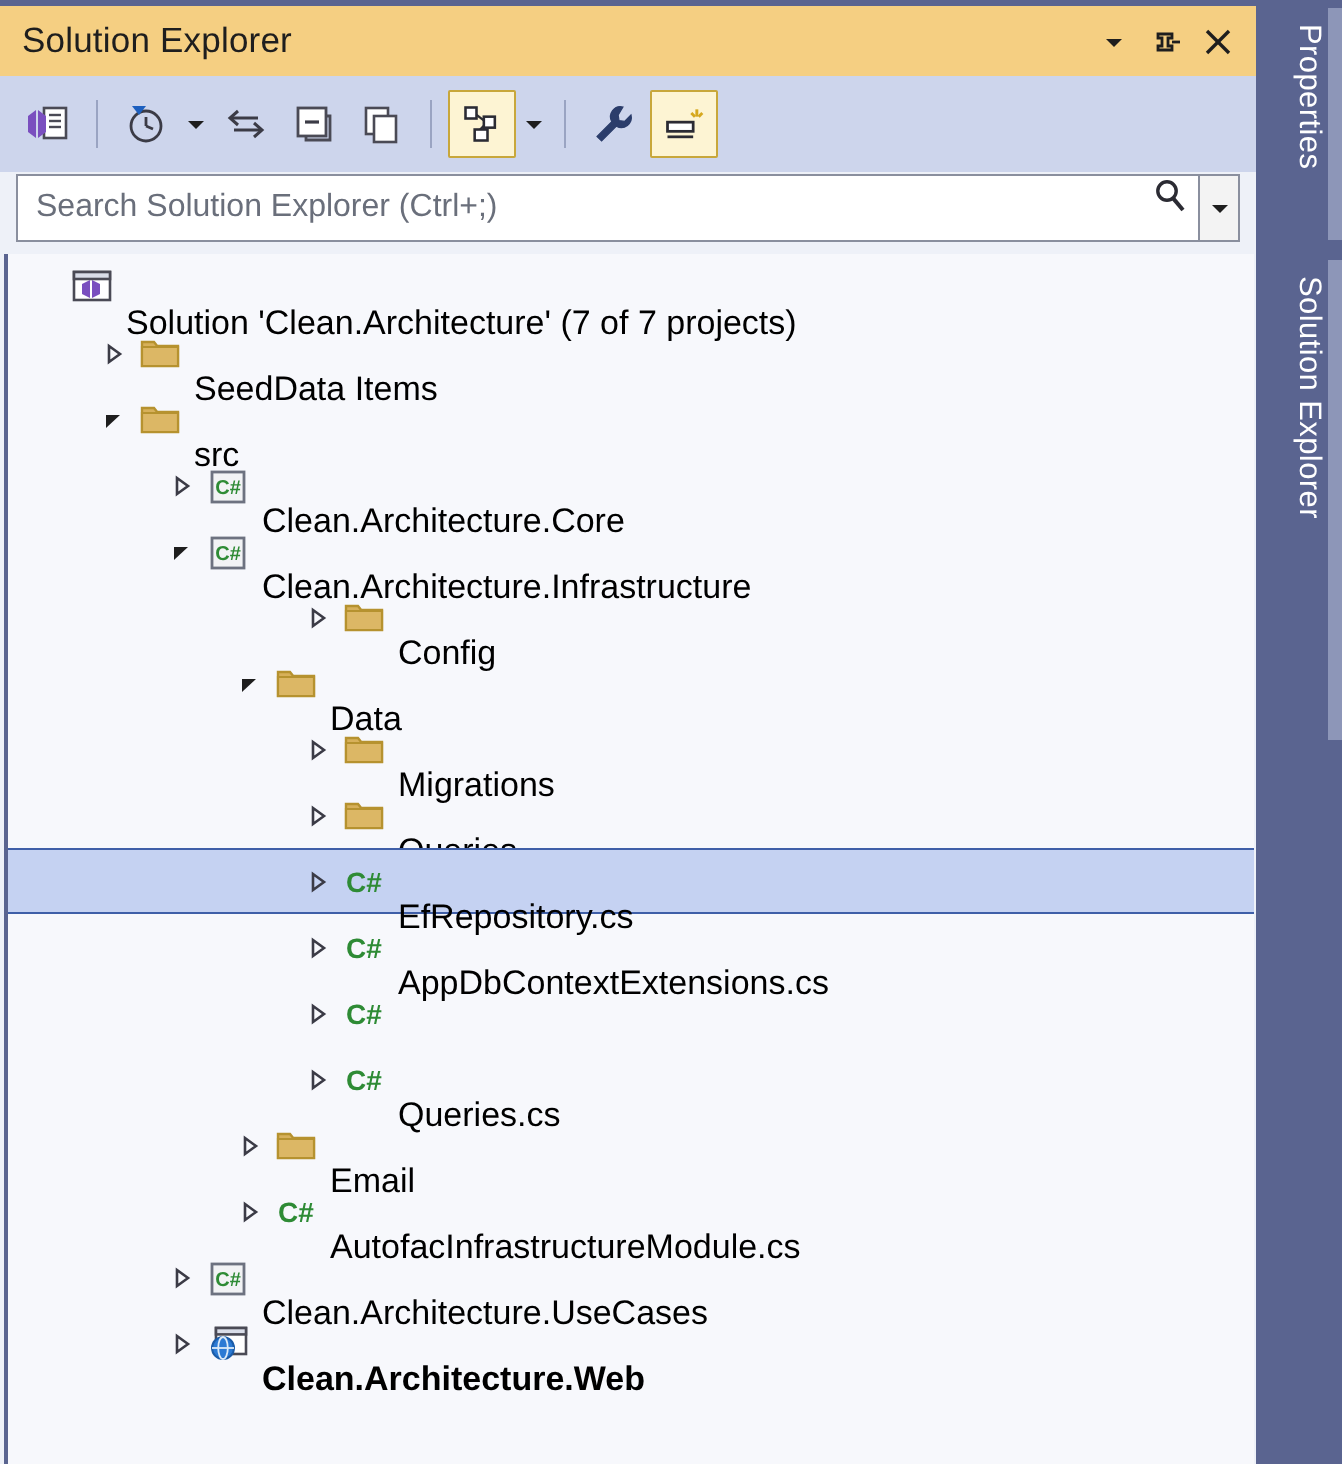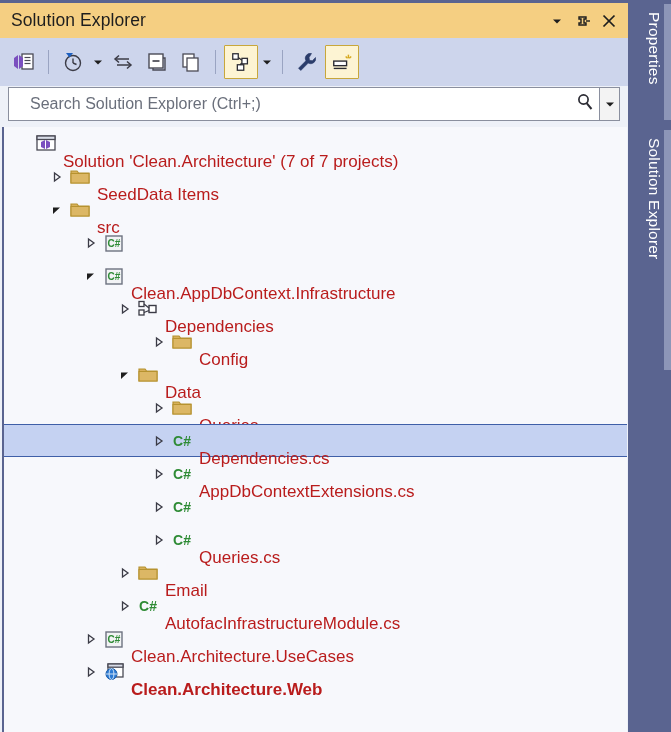--- a/index.html
+++ b/index.html
@@ -86,22 +86,21 @@
     margin: 1px 8px 0 8px;
     display: flex;
     align-items: stretch;
     flex: none;
   }
   #searchbox {
     flex: 1;
     background: #ffffff;
     border: 1px solid #8a8f9e;
     display: flex;
-    align-items: center;
-    padding: 0 4px 0 21px;
+    padding: 0 4px 0 9px;
   }
   #search-input {
     flex: 1;
     border: none; outline: none;
     background: transparent;
     font-family: "Liberation Sans", sans-serif;
     font-size: 16px;
     color: #555b66;
     padding: 0;
   }
@@ -143,21 +142,21 @@
     flex: none;
   }
   .ico {
     width: 24px; height: 33px;
     display: flex; align-items: center; justify-content: center;
     flex: none;
     margin-right: 5px;
   }
   .lbl {
     font-size: 17px;
-    color: #b91c1c;
+    color: #000000;
     line-height: 1;
     margin-top: 36px;
   }
   .lbl.bold { font-weight: bold; }
 
   
   #rightstrip {
     position: absolute;
     left: 628px; top: 0;
     width: 43px; height: 732px;
@@ -367,73 +366,56 @@
             <svg width="12" height="12" viewBox="0 0 12 12">
               <path d="M3.5 2 L9 6 L3.5 10 Z" fill="none" stroke="#3b3b46" stroke-width="1.3"></path>
             </svg>
           </div>
           <div class="ico">
             <svg width="22" height="22" viewBox="0 0 22 22">
               <rect x="3" y="4" width="16" height="15" fill="#f2f3f5" stroke="#6d7280" stroke-width="1.4"></rect>
               <text x="11" y="15" font-family="Liberation Sans, sans-serif" font-size="10" font-weight="bold" fill="#2e8b35" text-anchor="middle">C#</text>
             </svg>
           </div>
+          <div class="lbl">Clean.Architecture.Core</div>
         </div>
         <div class="row">
           <div style="width: 76px; flex: 0 0 auto;"></div>
           <div class="chev">
             <svg width="12" height="12" viewBox="0 0 12 12">
               <path d="M2 3.5 L9 3.5 L2 10 Z" fill="#1e1e1e"></path>
             </svg>
           </div>
           <div class="ico">
             <svg width="22" height="22" viewBox="0 0 22 22">
               <rect x="3" y="4" width="16" height="15" fill="#f2f3f5" stroke="#6d7280" stroke-width="1.4"></rect>
               <text x="11" y="15" font-family="Liberation Sans, sans-serif" font-size="10" font-weight="bold" fill="#2e8b35" text-anchor="middle">C#</text>
             </svg>
           </div>
-          <div class="lbl">Clean.AppDbContext.Infrastructure</div>
+          <div class="lbl">Clean.Architecture.Infrastructure</div>
+        </div>
+        <div class="row">
+          <div style="width: 144px; flex: 0 0 auto;"></div>
+          <div class="chev">
+            <svg width="12" height="12" viewBox="0 0 12 12">
+              <path d="M3.5 2 L9 6 L3.5 10 Z" fill="none" stroke="#3b3b46" stroke-width="1.3"></path>
+            </svg>
+          </div>
+          <div class="ico">
+            <svg width="22" height="22" viewBox="0 0 22 22">
+              <path d="M2 5 h6 l1.6 2 h10.4 v10 h-18 z" fill="#d7b05a" stroke="#b6922f" stroke-width="1.2"></path>
+              <path d="M2 7.5 h18 v9.5 h-18 z" fill="#dcb765" stroke="#b6922f" stroke-width="1.1"></path>
+            </svg>
+          </div>
+          <div class="lbl">Config</div>
         </div>
         <div class="row">
           <div style="width: 110px; flex: 0 0 auto;"></div>
           <div class="chev">
             <svg width="12" height="12" viewBox="0 0 12 12">
-              <path d="M3.5 2 L9 6 L3.5 10 Z" fill="none" stroke="#3b3b46" stroke-width="1.3"></path>
-            </svg>
-          </div>
-          <div class="ico">
-            <svg width="22" height="22" viewBox="0 0 22 22">
-              <rect x="2" y="3.5" width="5" height="5" fill="#fff" stroke="#3b3b46" stroke-width="1.3"></rect>
-              <rect x="2" y="12" width="5" height="5" fill="#fff" stroke="#3b3b46" stroke-width="1.3"></rect>
-              <rect x="12" y="7.5" width="7" height="7" fill="#fff" stroke="#3b3b46" stroke-width="1.4"></rect>
-              <line x1="7" y1="6" x2="12" y2="10" stroke="#3b3b46" stroke-width="1.2"></line>
-              <line x1="7" y1="14.5" x2="12" y2="12.5" stroke="#3b3b46" stroke-width="1.2"></line>
-            </svg>
-          </div>
-          <div class="lbl">Dependencies</div>
-        </div>
-        <div class="row">
-          <div style="width: 144px; flex: 0 0 auto;"></div>
-          <div class="chev">
-            <svg width="12" height="12" viewBox="0 0 12 12">
-              <path d="M3.5 2 L9 6 L3.5 10 Z" fill="none" stroke="#3b3b46" stroke-width="1.3"></path>
-            </svg>
-          </div>
-          <div class="ico">
-            <svg width="22" height="22" viewBox="0 0 22 22">
-              <path d="M2 5 h6 l1.6 2 h10.4 v10 h-18 z" fill="#d7b05a" stroke="#b6922f" stroke-width="1.2"></path>
-              <path d="M2 7.5 h18 v9.5 h-18 z" fill="#dcb765" stroke="#b6922f" stroke-width="1.1"></path>
-            </svg>
-          </div>
-          <div class="lbl">Config</div>
-        </div>
-        <div class="row">
-          <div style="width: 110px; flex: 0 0 auto;"></div>
-          <div class="chev">
-            <svg width="12" height="12" viewBox="0 0 12 12">
               <path d="M2 3.5 L9 3.5 L2 10 Z" fill="#1e1e1e"></path>
             </svg>
           </div>
           <div class="ico">
             <svg width="22" height="22" viewBox="0 0 22 22">
               <path d="M2 5 h6 l1.6 2 h10.4 v10 h-18 z" fill="#d7b05a" stroke="#b6922f" stroke-width="1.2"></path>
               <path d="M2 7.5 h18 v9.5 h-18 z" fill="#dcb765" stroke="#b6922f" stroke-width="1.1"></path>
             </svg>
           </div>
           <div class="lbl">Data</div>
@@ -444,35 +426,50 @@
             <svg width="12" height="12" viewBox="0 0 12 12">
               <path d="M3.5 2 L9 6 L3.5 10 Z" fill="none" stroke="#3b3b46" stroke-width="1.3"></path>
             </svg>
           </div>
           <div class="ico">
             <svg width="22" height="22" viewBox="0 0 22 22">
               <path d="M2 5 h6 l1.6 2 h10.4 v10 h-18 z" fill="#d7b05a" stroke="#b6922f" stroke-width="1.2"></path>
               <path d="M2 7.5 h18 v9.5 h-18 z" fill="#dcb765" stroke="#b6922f" stroke-width="1.1"></path>
             </svg>
           </div>
+          <div class="lbl">Migrations</div>
+        </div>
+        <div class="row">
+          <div style="width: 144px; flex: 0 0 auto;"></div>
+          <div class="chev">
+            <svg width="12" height="12" viewBox="0 0 12 12">
+              <path d="M3.5 2 L9 6 L3.5 10 Z" fill="none" stroke="#3b3b46" stroke-width="1.3"></path>
+            </svg>
+          </div>
+          <div class="ico">
+            <svg width="22" height="22" viewBox="0 0 22 22">
+              <path d="M2 5 h6 l1.6 2 h10.4 v10 h-18 z" fill="#d7b05a" stroke="#b6922f" stroke-width="1.2"></path>
+              <path d="M2 7.5 h18 v9.5 h-18 z" fill="#dcb765" stroke="#b6922f" stroke-width="1.1"></path>
+            </svg>
+          </div>
           <div class="lbl">Queries</div>
         </div>
         <div class="row selected">
           <div style="width: 144px; flex: 0 0 auto;"></div>
           <div class="chev">
             <svg width="12" height="12" viewBox="0 0 12 12">
               <path d="M3.5 2 L9 6 L3.5 10 Z" fill="none" stroke="#3b3b46" stroke-width="1.3"></path>
             </svg>
           </div>
           <div class="ico">
             <svg width="22" height="22" viewBox="0 0 22 22">
               <text x="11" y="16" font-family="Liberation Sans, sans-serif" font-size="14" font-weight="bold" fill="#2e8b35" text-anchor="middle">C#</text>
             </svg>
           </div>
-          <div class="lbl">Dependencies.cs</div>
+          <div class="lbl">EfRepository.cs</div>
         </div>
         <div class="row">
           <div style="width: 144px; flex: 0 0 auto;"></div>
           <div class="chev">
             <svg width="12" height="12" viewBox="0 0 12 12">
               <path d="M3.5 2 L9 6 L3.5 10 Z" fill="none" stroke="#3b3b46" stroke-width="1.3"></path>
             </svg>
           </div>
           <div class="ico">
             <svg width="22" height="22" viewBox="0 0 22 22">

